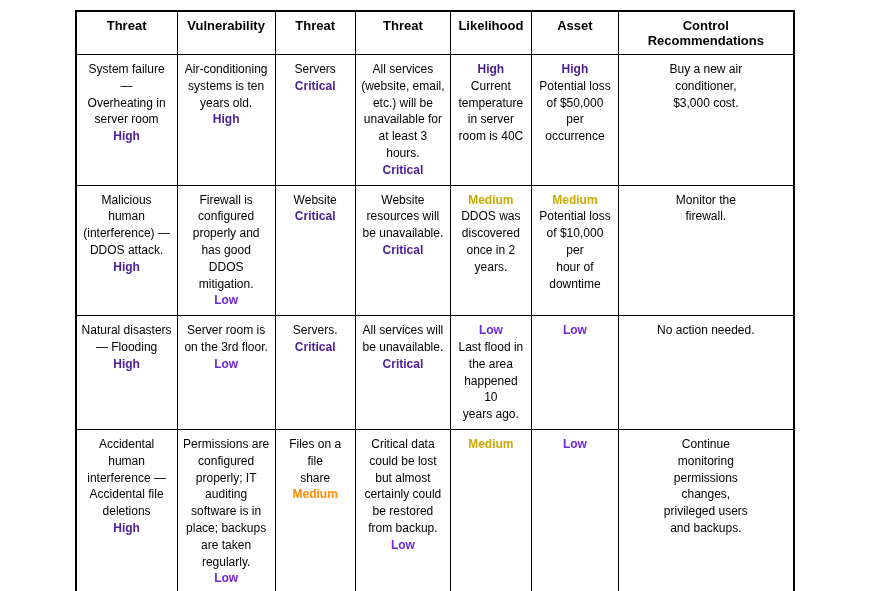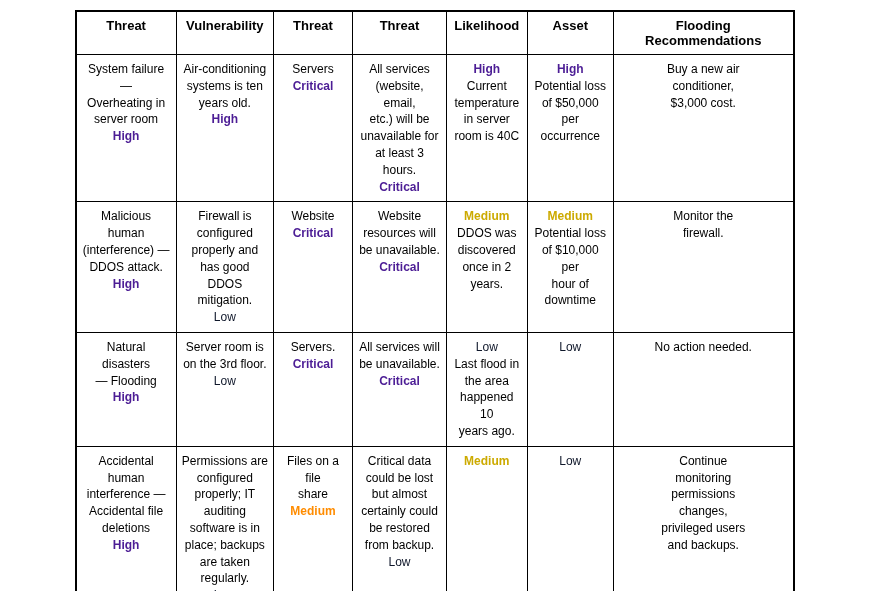--- a/index.html
+++ b/index.html
@@ -27,36 +27,36 @@
       font-weight: bold;
       font-size: 13px;
       background: #fff;
     }
     td {
       font-size: 12px;
       line-height: 1.4;
     }
     .red { color: #4c1d95; font-weight: bold; }
     .orange { color: #ff8c00; font-weight: bold; }
-    .green { color: #0f172a; font-weight: normal; }
+    .green { color: #6d28d9; font-weight: bold; }
     .yellow { color: #ccaa00; font-weight: bold; }
   </style>
 </head>
 <body>
 
 <table>
   <thead>
     <tr>
       <th>Threat</th>
       <th>Vulnerability</th>
       <th>Threat</th>
       <th>Threat</th>
       <th>Likelihood</th>
       <th>Asset</th>
-      <th>Flooding Recommendations</th>
+      <th>Control Recommendations</th>
     </tr>
   </thead>
   <tbody id="table-body">
   <tr>
         <td>System failure —<br>Overheating in<br>server room<br><span class="red">High</span></td>
         <td>Air-conditioning<br>systems is ten<br>years old.<br><span class="red">High</span></td>
         <td>Servers<br><span class="red">Critical</span></td>
         <td>All services<br>(website, email,<br>etc.) will be<br>unavailable for<br>at least 3 hours.<br><span class="red">Critical</span></td>
         <td><span class="red">High</span><br>Current<br>temperature<br>in server<br>room is 40C</td>
         <td><span class="red">High</span><br>Potential loss<br>of $50,000 per<br>occurrence</td>

